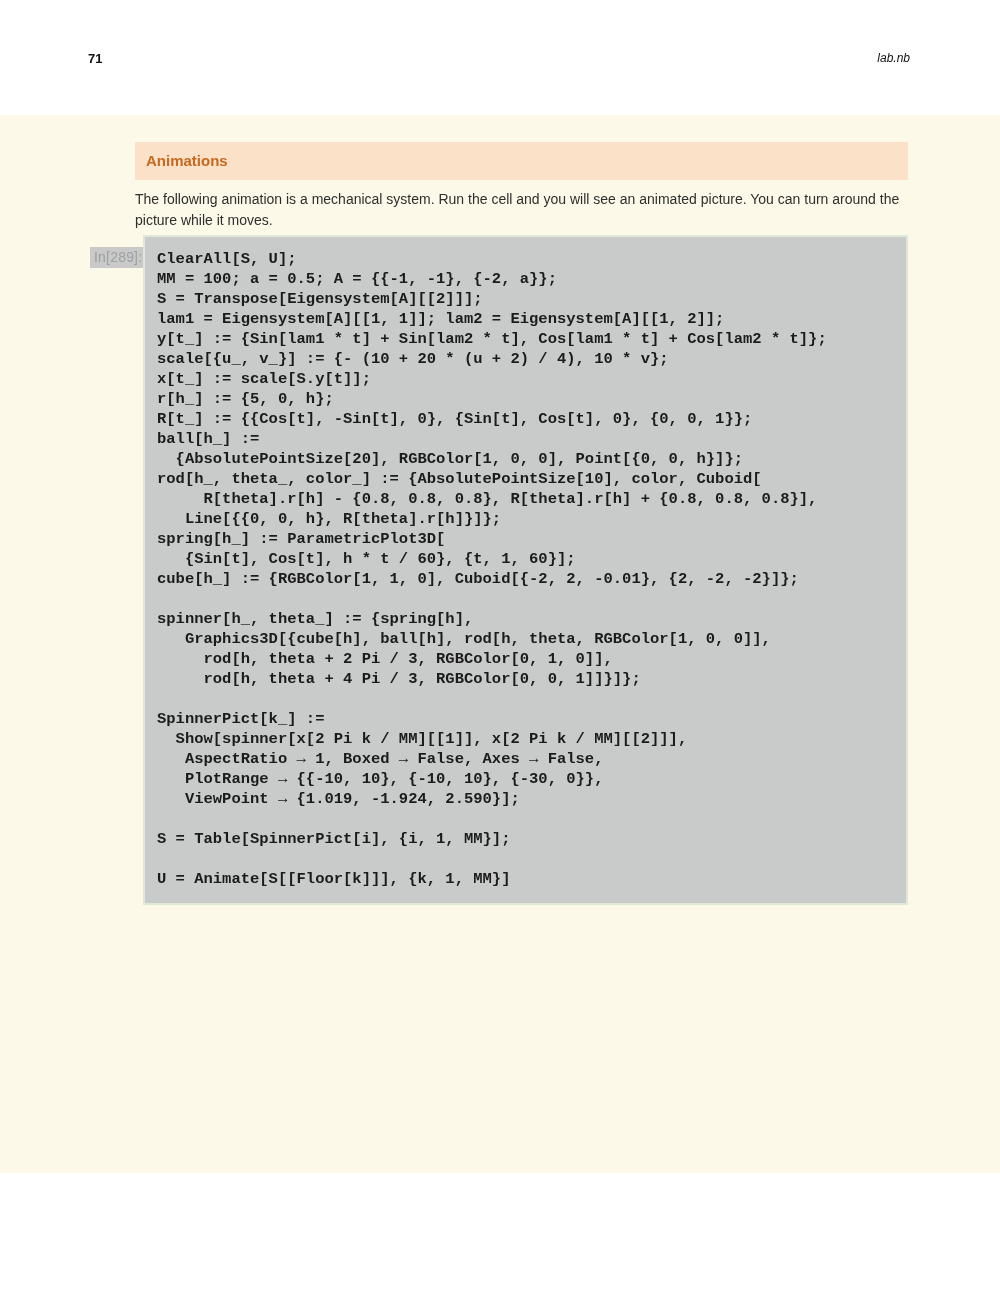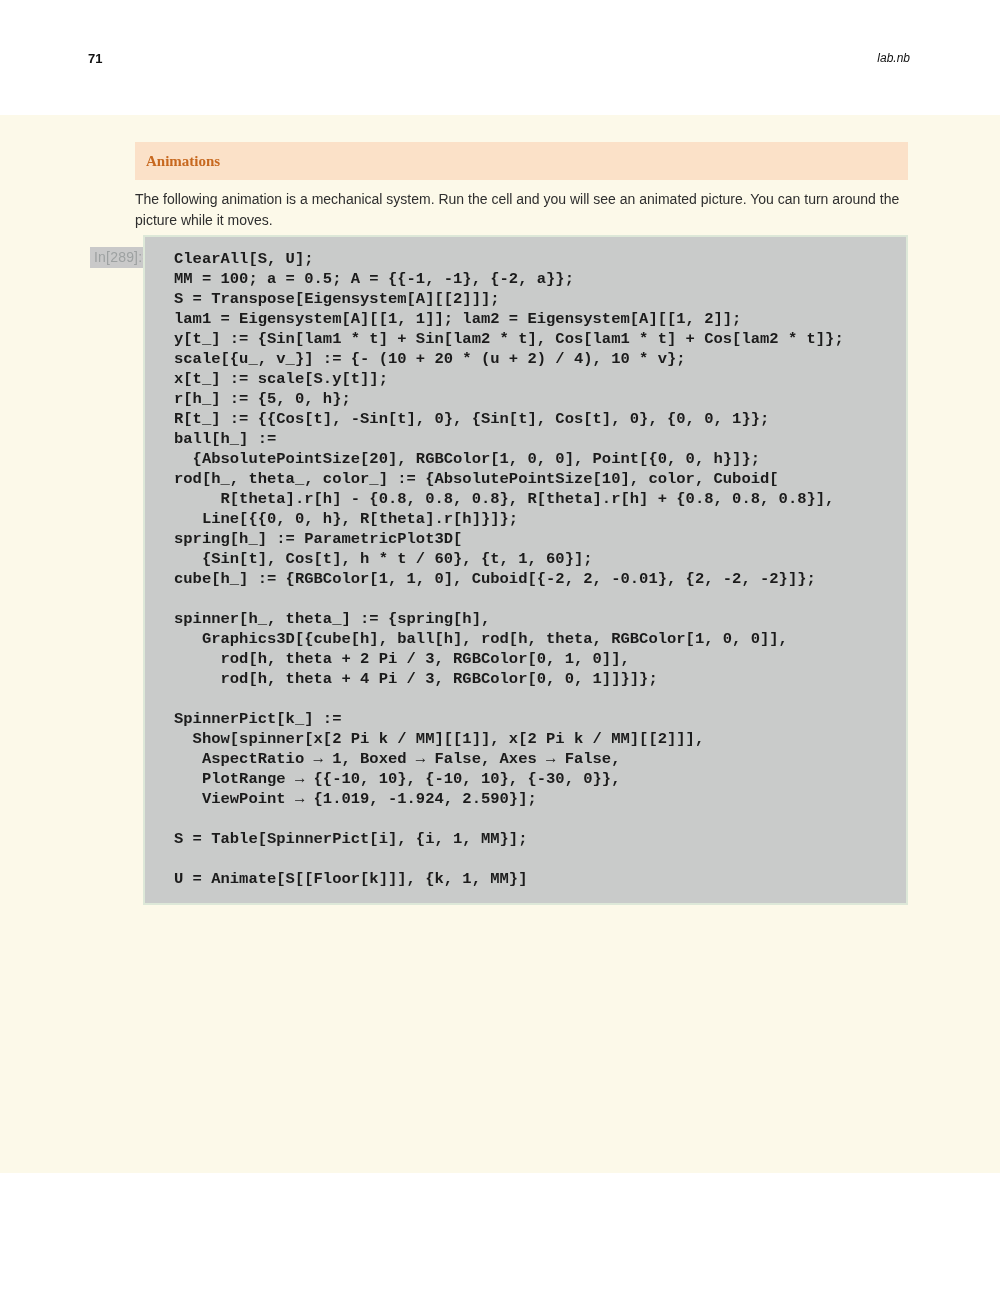--- a/index.html
+++ b/index.html
@@ -64,41 +64,41 @@
     top: 132px;
     padding: 2px 8px 3px 4px;
     font-size: 14px;
     letter-spacing: 0.2px;
   }
   .code-block {
     position: absolute;
     left: 143px;
     top: 120px;
     width: 765px;
-    padding: 12px 10px 14px 29px;
+    padding: 12px 10px 14px 12px;
   }
   .code-block pre {
     font-family: "Liberation Mono", monospace;
     font-weight: bold;
     font-size: 15.5px;
     line-height: 20px;
     white-space: pre;
     color: #1b1b1b;
   }
 </style>
 </head>
 <body>
 
 <div class="page-number">71</div>
 
 <div class="doc-title">lab.nb</div>
 
 <div class="content-band" style="background: rgb(252, 249, 233);">
 
-  <div class="section-header" style="background: rgb(251, 225, 200); font-family: Liberation Serif, serif;">
+  <div class="section-header" style="background: rgb(251, 225, 200);">
     <span class="section-title" style="color: rgb(199, 104, 31);">Animations</span>
   </div>
 
   <p class="description">The following animation is a mechanical system. Run the cell and you will see an animated picture. You can turn around the picture while it moves.</p>
 
   <span class="in-label" style="color: rgb(157, 161, 161); background: rgb(201, 201, 201);">In[289]:=</span>
 
   <div class="code-block" style="background: rgb(201, 203, 202); border: 2px solid rgb(221, 232, 216);">
     <pre>ClearAll[S, U];
 MM = 100; a = 0.5; A = {{-1, -1}, {-2, a}};

